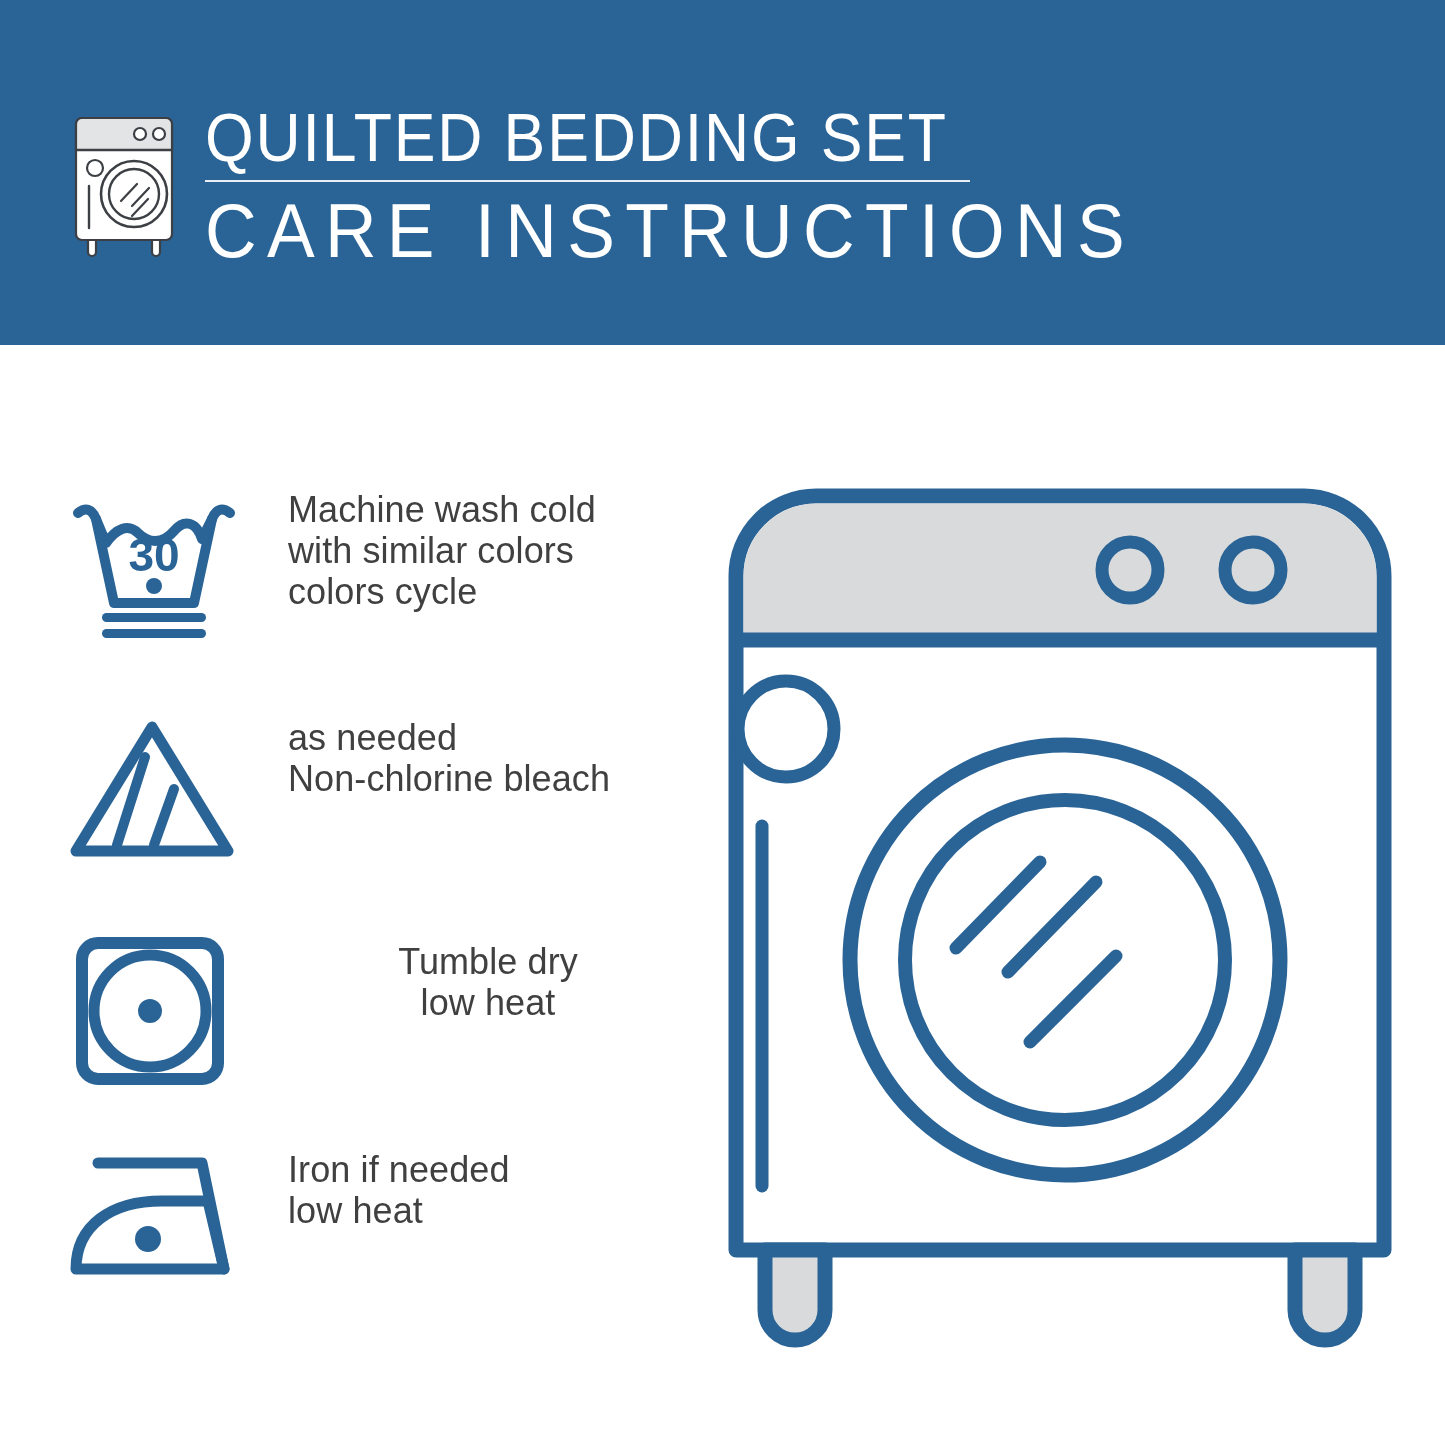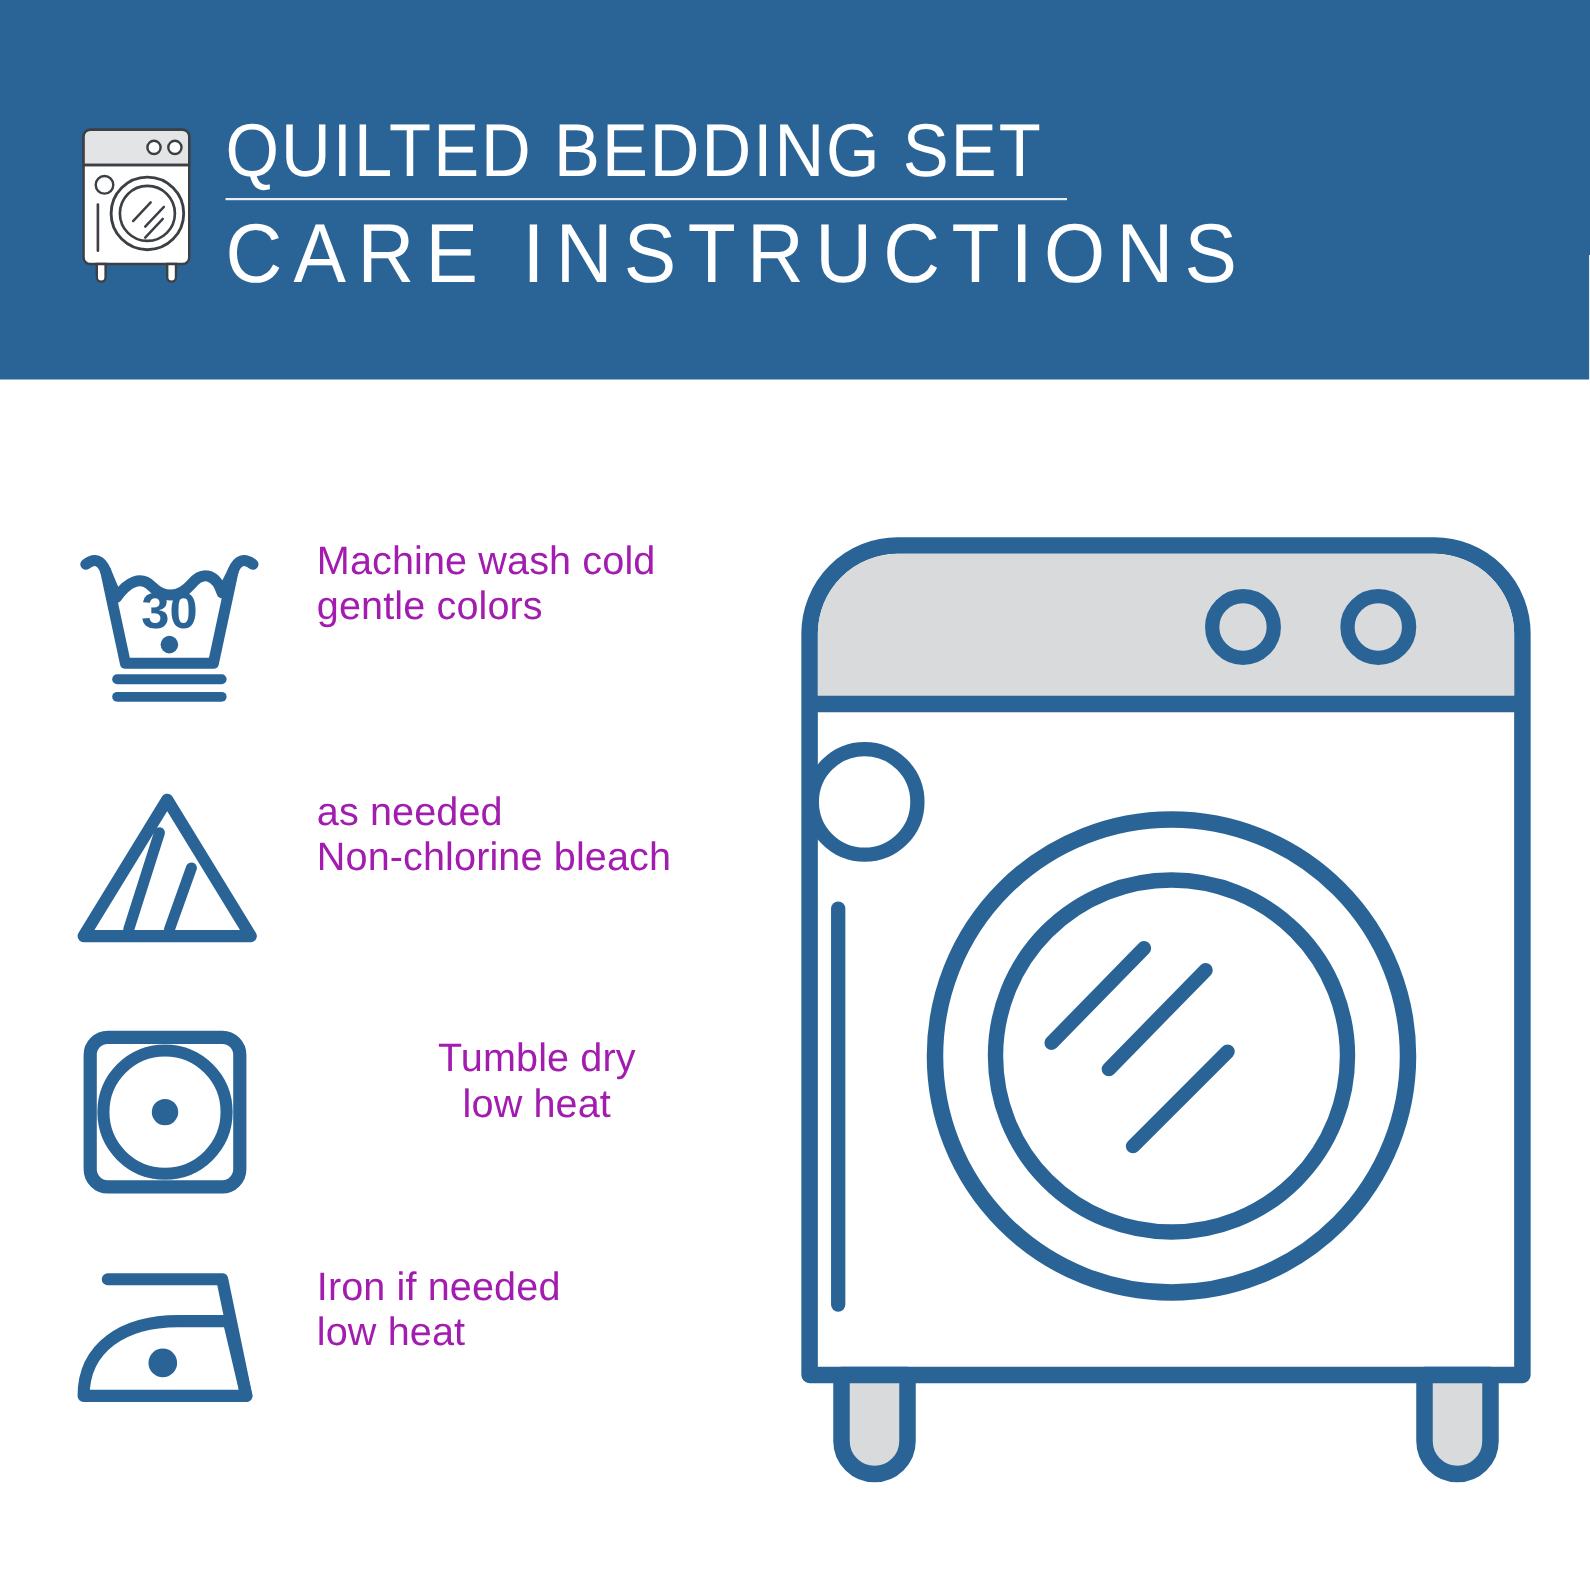--- a/index.html
+++ b/index.html
@@ -92,21 +92,21 @@
     left: 62px;
     top: 16px;
     width: 200px;
     height: 160px;
   }
   .care-label {
     position: absolute;
     left: 288px;
     top: 0;
     width: 400px;
-    color: #a21caf;
+    color: #404040;
     font-size: 36px;
     font-weight: 400;
     line-height: 41px;
     letter-spacing: 0.1px;
   }
   .care-row.r0 .care-label { top: 14px; }
   .care-row.r1 .care-label { top: 22px; }
   .care-row.r2 .care-label { top: 26px; text-align: center; }
   .care-row.r3 .care-label { top: 24px; }
 
@@ -172,21 +172,22 @@
           <text x="92" y="80" fill="#2a6496" font-family="Liberation Sans, sans-serif" font-size="46" font-weight="bold" text-anchor="middle">30</text>
 
           <circle cx="92" cy="95" r="8" fill="#2a6496"></circle>
 
           <rect x="40" y="122" width="104" height="9" rx="4.5" fill="#2a6496"></rect>
           <rect x="40" y="138" width="104" height="9" rx="4.5" fill="#2a6496"></rect>
         </svg>
       </div>
       <div class="care-label">
         <div>Machine wash cold</div>
-        <div>gentle colors</div>
+        <div>with similar colors</div>
+        <div>colors cycle</div>
       </div>
     </div>
 
     <div class="care-row r1">
       <div class="care-symbol">
         <svg viewBox="0 0 200 160" width="200" height="160">
           <path d="M90 16 L166 140 L14 140 Z" fill="none" stroke="#2a6496" stroke-width="11" stroke-linejoin="round"></path>
           <line x1="83" y1="46" x2="55" y2="134" stroke="#2a6496" stroke-width="10" stroke-linecap="round"></line>
           <line x1="112" y1="78" x2="92" y2="134" stroke="#2a6496" stroke-width="10" stroke-linecap="round"></line>
         </svg>

